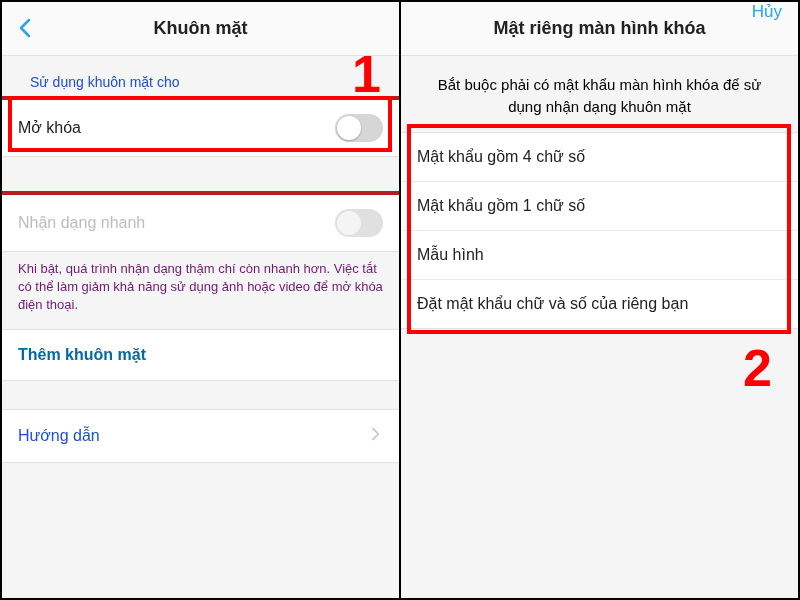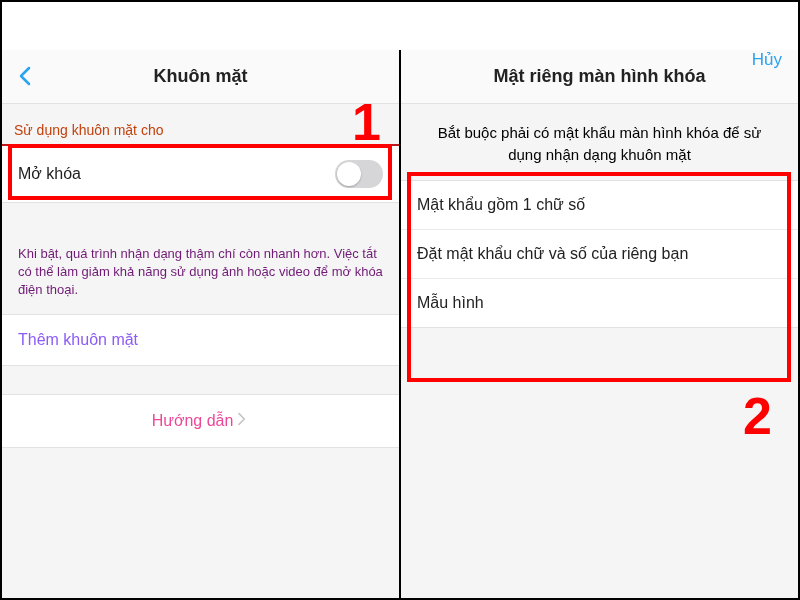--- a/index.html
+++ b/index.html
@@ -17,21 +17,20 @@
     display: flex;
     position: relative;
     background: #fff;
   }
   .pane {
     flex: 1;
     background: #f5f5f6;
     position: relative;
     display: flex;
     flex-direction: column;
-    margin-top: 48px;
   }
   .pane-left { border-right: 2px solid #000; }
   .header {
     height: 54px;
     background: #fafafa;
     display: flex;
     align-items: center;
     justify-content: center;
     position: relative;
     border-bottom: 1px solid #e2e2e2;
@@ -51,26 +50,26 @@
   }
   .cancel-btn {
     position: absolute;
     right: 16px;
     top: 0;
     color: #2aa3f0;
     font-size: 17px;
   }
   .section-label {
     font-size: 14px;
-    color: #c2410c;
-    padding: 18px 16px 6px 12px;
+    color: #1d4ed8;
+    padding: 18px 16px 6px 28px;
   }
   .row {
     background: #fff;
-    border-top: 2px solid #b91c1c;
+    border-top: 4px solid #b91c1c;
     border-bottom: 1px solid #e2e2e2;
     padding: 14px 16px;
     display: flex;
     align-items: center;
     justify-content: space-between;
     font-size: 16px;
     color: #222;
     position: relative;
   }
   .row.dim { color: #bdbdbd; }
@@ -99,21 +98,21 @@
     padding: 8px 16px 14px 16px;
     line-height: 1.4;
   }
   .link-row {
     background: #fff;
     border-top: 1px solid #e2e2e2;
     border-bottom: 1px solid #e2e2e2;
     padding: 16px 16px;
     font-size: 16px;
   }
-  .link-blue { color: #8b5cf6; }
+  .link-blue { color: #0369a1; font-weight: bold; }
   .spacer { height: 28px; }
   .chevron {
     color: #c5c5c9;
   }
   .instruction {
     text-align: center;
     font-size: 15px;
     color: #000000;
     padding: 18px 24px 14px 24px;
     line-height: 1.45;
@@ -160,29 +159,33 @@
 
     <div class="section-label">Sử dụng khuôn mặt cho</div>
 
     <div class="row">
       <span class="row-label">Mở khóa</span>
       <div class="toggle"></div>
     </div>
 
     <div style="height:34px"></div>
 
+    <div class="row dim">
+      <span class="row-label">Nhận dạng nhanh</span>
+      <div class="toggle dim"></div>
+    </div>
     <div class="hint">Khi bật, quá trình nhận dạng thậm chí còn nhanh hơn. Việc tắt có thể làm giảm khả năng sử dụng ảnh hoặc video để mở khóa điện thoại.</div>
 
     <div class="link-row link-blue">
       <span>Thêm khuôn mặt</span>
     </div>
 
     <div class="spacer"></div>
 
-    <div class="link-row" style="display:flex;align-items:center;justify-content:center;color:#ec4899">
+    <div class="link-row" style="display:flex;align-items:center;justify-content:space-between;color:#1d4ed8">
       <span>Hướng dẫn</span>
       <span class="chevron">
         <svg viewBox="0 0 24 24" width="16" height="16">
             <path d="M9 4 L17 12 L9 20" stroke="#c5c5c9" stroke-width="2.5" fill="none" stroke-linecap="round" stroke-linejoin="round"></path>
           </svg>
       </span>
     </div>
 
     <div class="redbox" style="left:6px; top:94px; width:384px; height:56px;"></div>
     <div class="num-badge" style="right:18px; top:42px;">1</div>
@@ -191,27 +194,30 @@
   <div class="pane">
     <div class="header">
       <div class="header-title">Mật riêng màn hình khóa</div>
       <div class="cancel-btn">Hủy</div>
     </div>
 
     <div class="instruction">Bắt buộc phải có mật khẩu màn hình khóa để sử dụng nhận dạng khuôn mặt</div>
 
     <div class="option-list">
       <div class="option">
+        <span>Mật khẩu gồm 4 chữ số</span>
+      </div>
+      <div class="option">
         <span>Mật khẩu gồm 1 chữ số</span>
       </div>
       <div class="option">
+        <span>Mẫu hình</span>
+      </div>
+      <div class="option">
         <span>Đặt mật khẩu chữ và số của riêng bạn</span>
-      </div>
-      <div class="option">
-        <span>Mẫu hình</span>
       </div>
     </div>
 
     <div class="redbox" style="left:6px; top:122px; width:384px; height:210px;"></div>
     <div class="num-badge" style="right:26px; top:336px;">2</div>
   </div>
 
 </div>
 
 </body></html>

